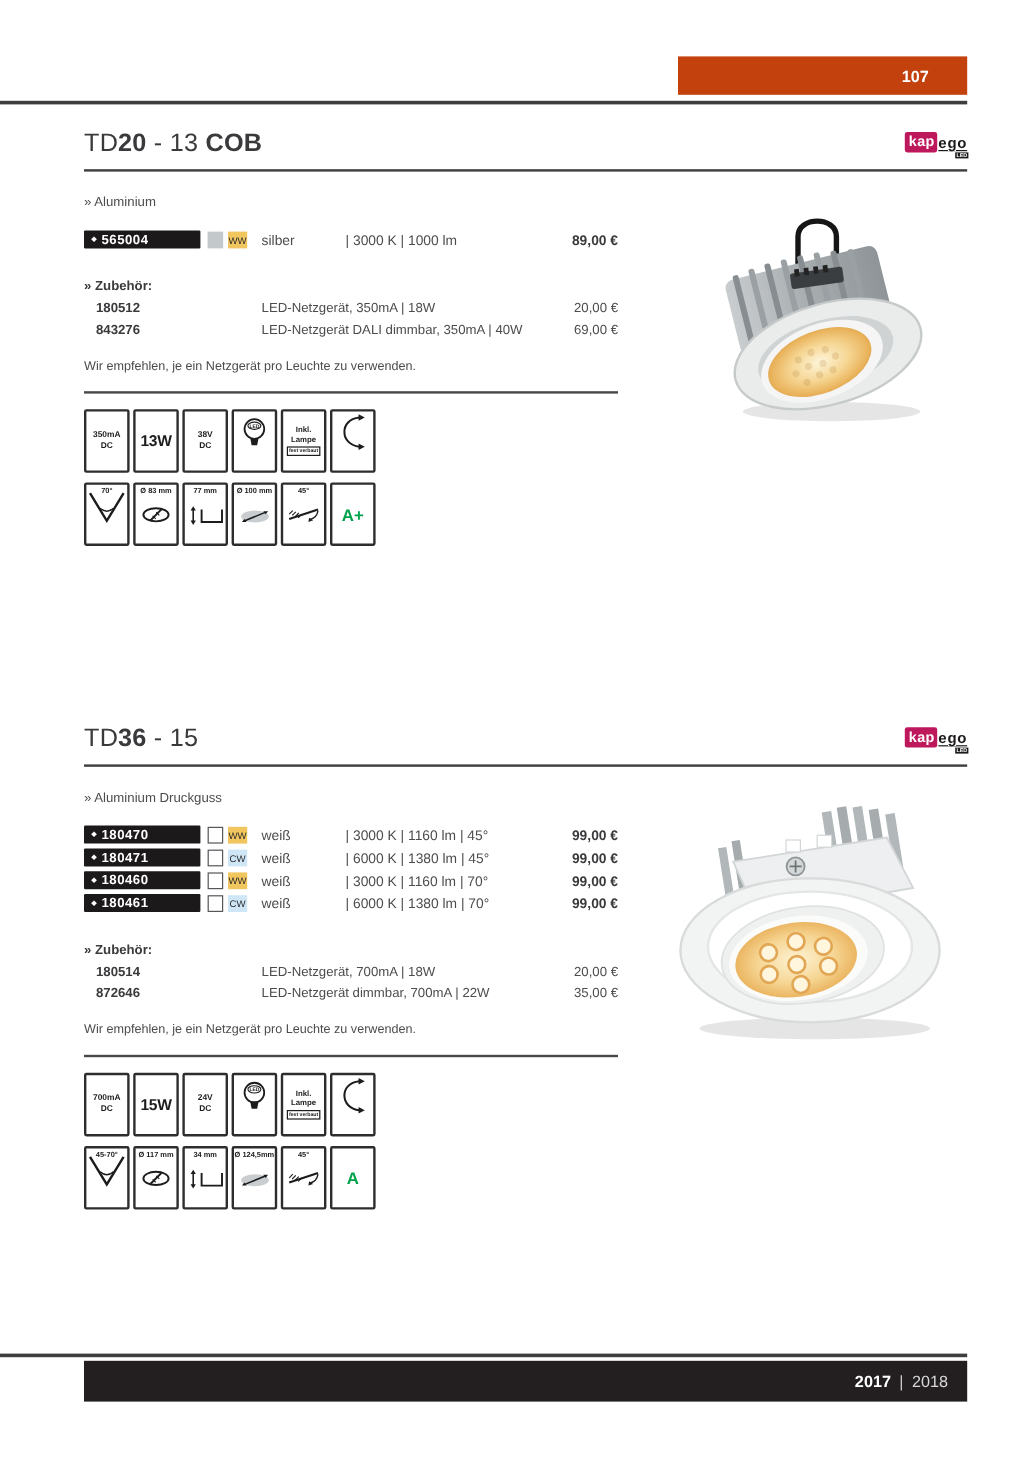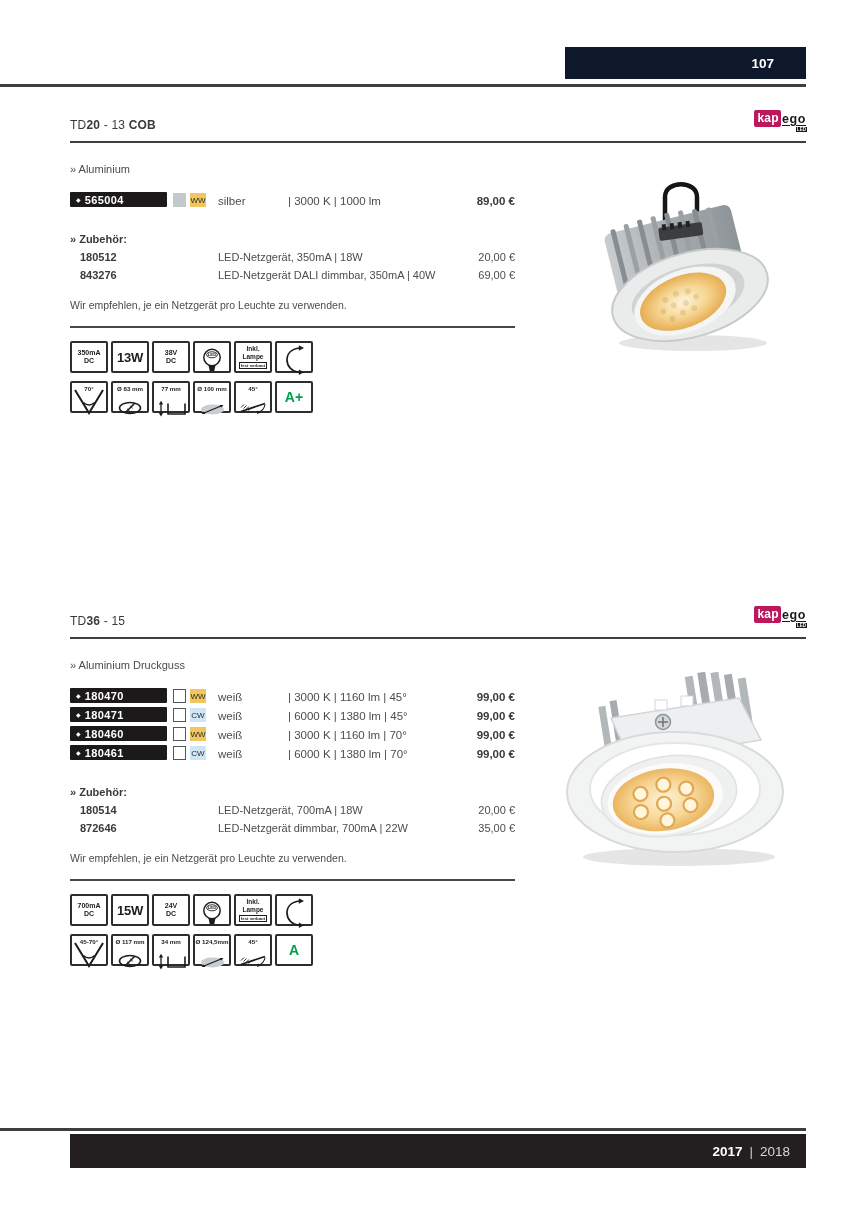--- a/index.html
+++ b/index.html
@@ -1,37 +1,37 @@
 <!DOCTYPE html>
 <html><head>
 <meta charset="utf-8">
 <style>
   html,body{margin:0;padding:0;background:#ffffff;}
   .page{position:relative;width:850px;height:1214px;background:#fff;overflow:hidden;
         font-family:"Liberation Sans",sans-serif;color:#4a4a4d;}
 
   
-  .topbar{position:absolute;left:565px;top:47px;width:241px;height:32px;background:#0f172a;
+  .topbar{position:absolute;left:565px;top:47px;width:241px;height:32px;background:#c2410c;
           color:#fff;display:flex;align-items:center;justify-content:flex-end;
           padding-right:32px;box-sizing:border-box;font-size:13.5px;font-weight:bold;}
   .rule-top{position:absolute;left:0;top:84px;width:806px;height:3px;background:#3e3e40;}
   .rule-bottom{position:absolute;left:0;top:1128px;width:806px;height:3px;background:#3e3e40;}
   .bottombar{position:absolute;left:70px;top:1134px;width:736px;height:34px;background:#231f20;
           color:#fff;display:flex;align-items:center;justify-content:flex-end;
           padding-right:16px;box-sizing:border-box;font-size:13.5px;}
   .year-b{font-weight:bold;}
   .year-sep{margin:0 7px;color:#c9c9c9;font-weight:normal;}
   .year-n{color:#d8d8d8;font-weight:normal;}
 
   
   .section{position:absolute;left:70px;width:736px;}
   .s1{top:108px;}
   .s2{top:604px;}
   .sec-head{display:flex;justify-content:space-between;align-items:flex-end;height:24px;}
-  .sec-title{font-size:12px;color:#3a3a3d;letter-spacing:.2px;text-align:center;}
+  .sec-title{font-size:21px;color:#3a3a3d;letter-spacing:.2px;text-align:center;}
   .sec-title span{white-space:pre;}
   .t-bold{font-weight:bold;}
   .sec-rule{height:2px;background:#3e3e40;margin-top:9px;}
 
   
   .logo{position:relative;display:flex;align-items:center;padding-bottom:5px;}
   .logo-kap{background:#be185d;color:#fff;font-weight:bold;font-size:12px;line-height:14px;
             padding:1px 2px 2px 3px;border-radius:2px;letter-spacing:.3px;}
   .logo-ego{color:#1c191a;font-weight:bold;font-size:12.5px;letter-spacing:.6px;margin-left:1px;
             text-decoration:underline;text-decoration-thickness:1px;text-underline-offset:2px;}
@@ -62,21 +62,21 @@
   .zub-label{margin-top:26px;font-size:11px;font-weight:bold;color:#3a3a3d;}
   .arow{display:flex;width:445px;font-size:11px;color:#4c4c4e;margin-top:6px;}
   .acode{width:148px;padding-left:10px;font-weight:bold;color:#3a3a3d;box-sizing:border-box;flex:none;}
   .adesc{flex:1;}
   .note{margin-top:18px;font-size:10.5px;color:#4c4c4e;}
   .divider{width:445px;height:2px;background:#48484a;margin-top:15px;}
 
   
   .irow{display:flex;margin-top:13px;}
   .irow2{margin-top:8px;}
-  .ibox{width:38px;height:32px;border:2px solid #2d2d2f;border-radius:2px;background:#fff;
+  .ibox{width:38px;height:53px;border:2px solid #2d2d2f;border-radius:2px;background:#fff;
         box-sizing:border-box;margin-right:3px;position:relative;display:flex;flex-direction:column;
         align-items:center;justify-content:center;text-align:center;flex:none;}
   .il1{font-size:7px;font-weight:bold;color:#1c1c1c;line-height:1.2;}
   .il2{font-size:6.5px;font-weight:bold;color:#1c1c1c;line-height:1.2;}
   .ibox3{font-size:4.3px;font-weight:bold;color:#1c1c1c;border:1px solid #1c1c1c;padding:0 1px;margin-top:1px;line-height:1.3;}
   .iwatt{font-size:13px;font-weight:bold;color:#1c1c1c;letter-spacing:-.3px;}
   .itop{position:absolute;top:2px;left:0;right:0;font-size:6.2px;font-weight:bold;color:#1c1c1c;}
   .iart{position:absolute;left:0;top:0;width:34px;height:34px;}
   .ienergy{font-size:14px;font-weight:bold;color:#00a14b;}
 

